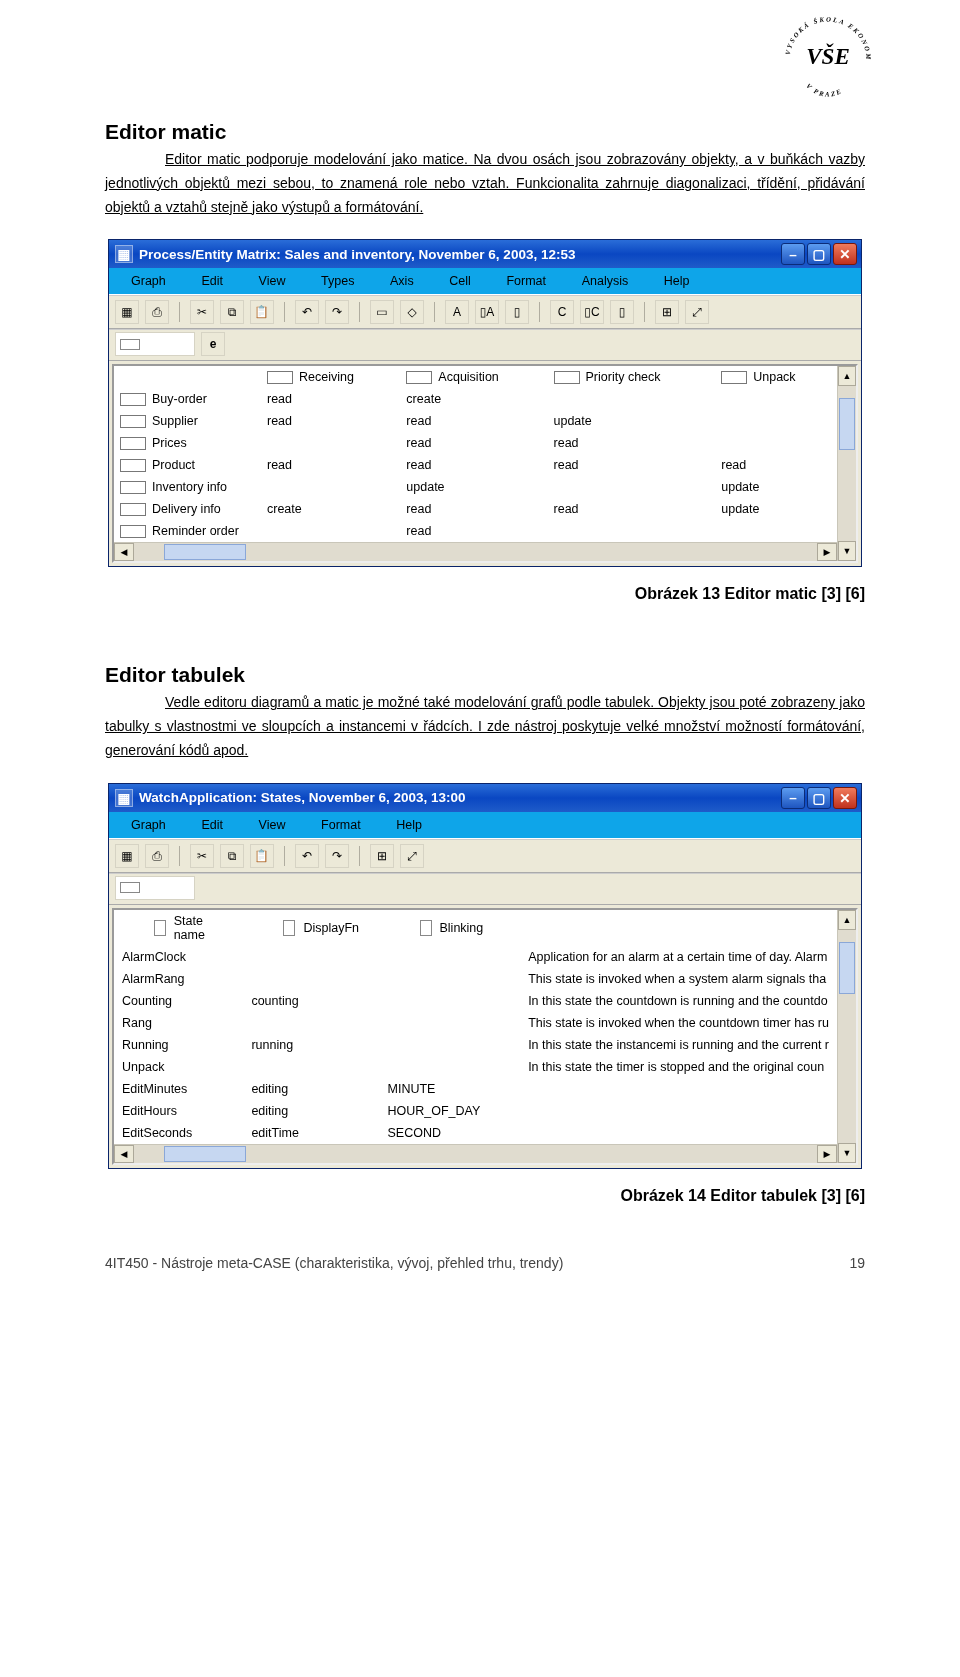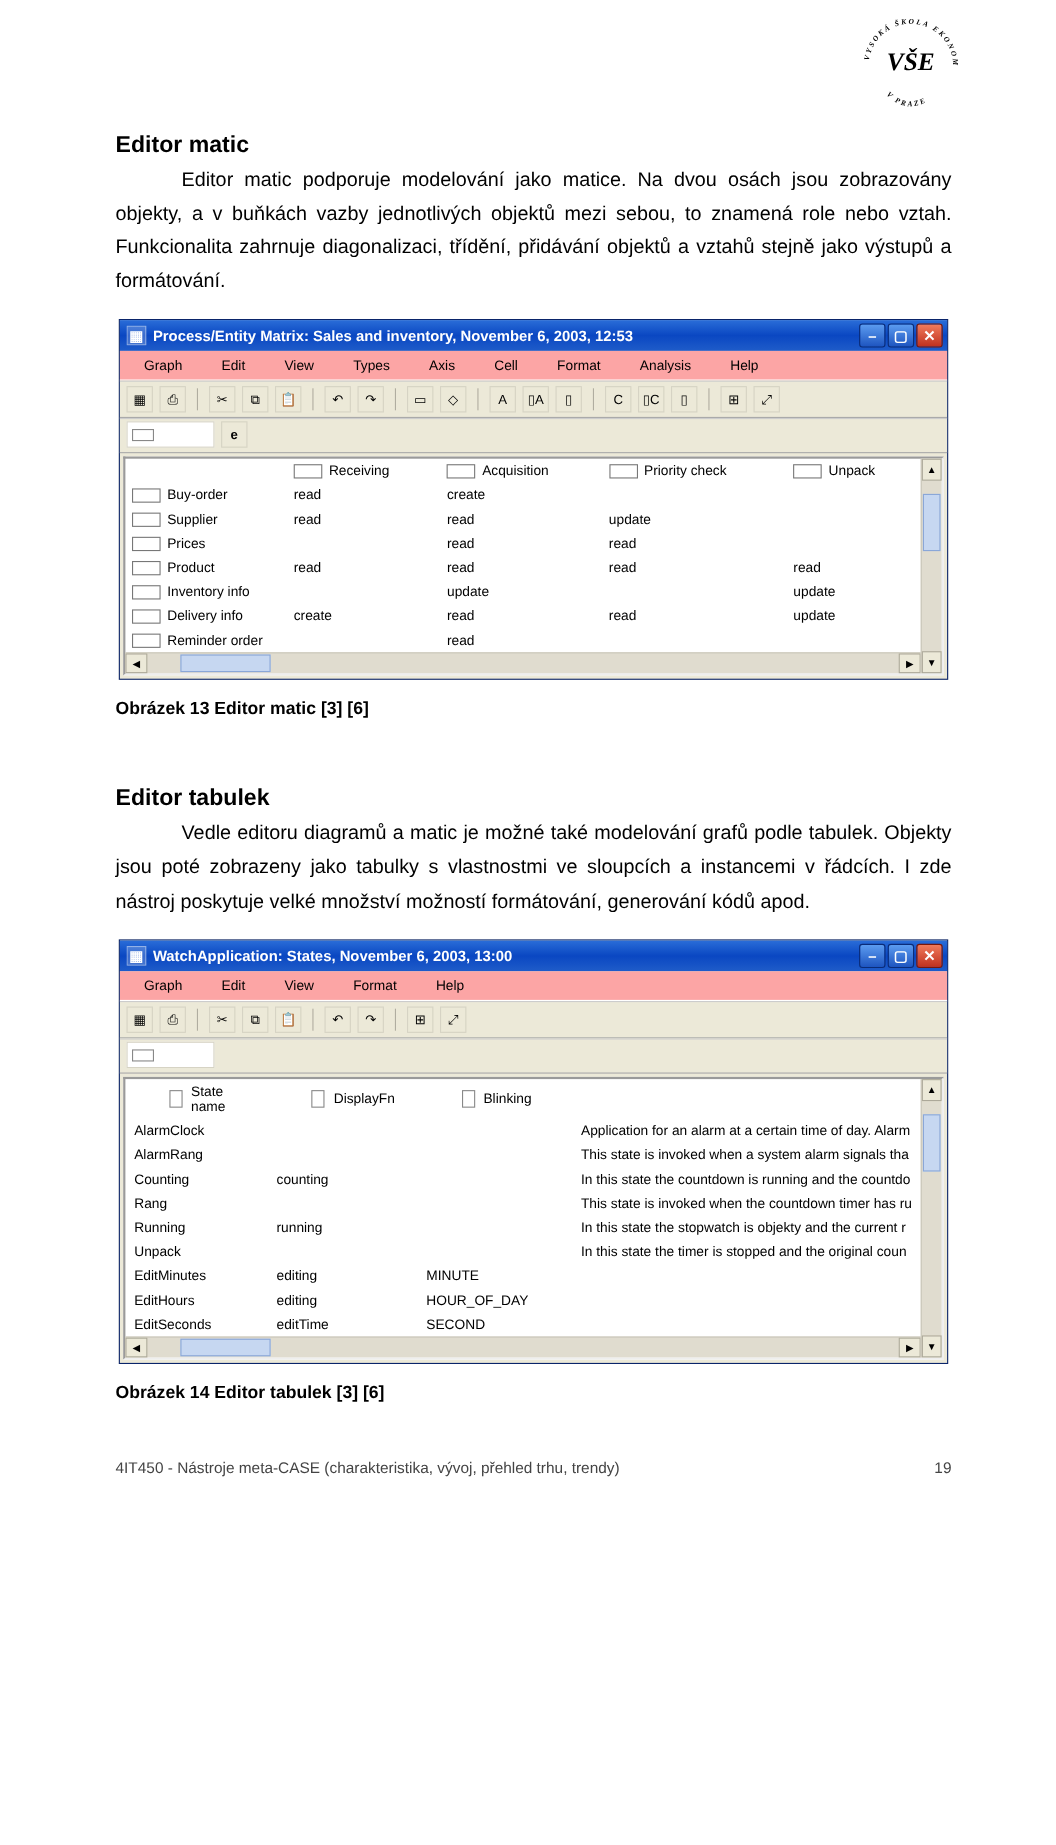--- a/index.html
+++ b/index.html
@@ -30,28 +30,29 @@
     font-weight: bold;
     font-size: 22px;
   }
   .logo svg { width: 96px; height: 96px; }
   h2.section {
     font-size: 21px;
     font-weight: bold;
     margin: 60px 0 4px 0;
   }
   p.body {
-    font-size: 18px;
+    font-size: 14px;
     line-height: 1.7;
     margin: 0 0 10px 0;
     text-align: justify;
+    text-decoration: underline;
   }
   p.body.first { text-indent: 60px; }
   .caption {
-    text-align: left;
+    text-align: right;
     font-weight: bold;
     font-size: 16px;
     margin: 18px 0 34px 0;
   }
   .footer {
     margin-top: 50px;
     font-size: 14px;
     color: #444;
     display: flex;
     justify-content: space-between;
@@ -86,21 +87,21 @@
   .winbtn {
     width: 22px; height: 20px;
     background: linear-gradient(to bottom,#5c9cf0,#1e55c0);
     border: 1px solid #0b2c78;
     border-radius: 3px;
     display: flex; align-items: center; justify-content: center;
     color: #fff; font-weight: bold;
   }
   .winbtn.close { background: linear-gradient(to bottom,#f07b5c,#c0311e); border-color:#78170b;}
   .menubar {
-    background: #fca5a5;
+    background: #0ea5e9;
     padding: 2px 6px;
     border-bottom: 1px solid #fff;
   }
   .menubar span {
     display: inline-block;
     padding: 2px 8px;
     font-size: 12.5px;
   }
   .toolbar {
     background: #ece9d8;
@@ -472,21 +473,21 @@
                 <tr>
                   <td>Rang</td>
                   <td></td>
                   <td></td>
                   <td style="white-space: nowrap; overflow: hidden;">This state is invoked when the countdown timer has ru</td>
                 </tr>
                 <tr>
                   <td>Running</td>
                   <td>running</td>
                   <td></td>
-                  <td style="white-space: nowrap; overflow: hidden;">In this state the stopwatch is objekty and the current r</td>
+                  <td style="white-space: nowrap; overflow: hidden;">In this state the instancemi is running and the current r</td>
                 </tr>
                 <tr>
                   <td>Unpack</td>
                   <td></td>
                   <td></td>
                   <td style="white-space: nowrap; overflow: hidden;">In this state the timer is stopped and the original coun</td>
                 </tr>
                 <tr>
                   <td>EditMinutes</td>
                   <td>editing</td>

